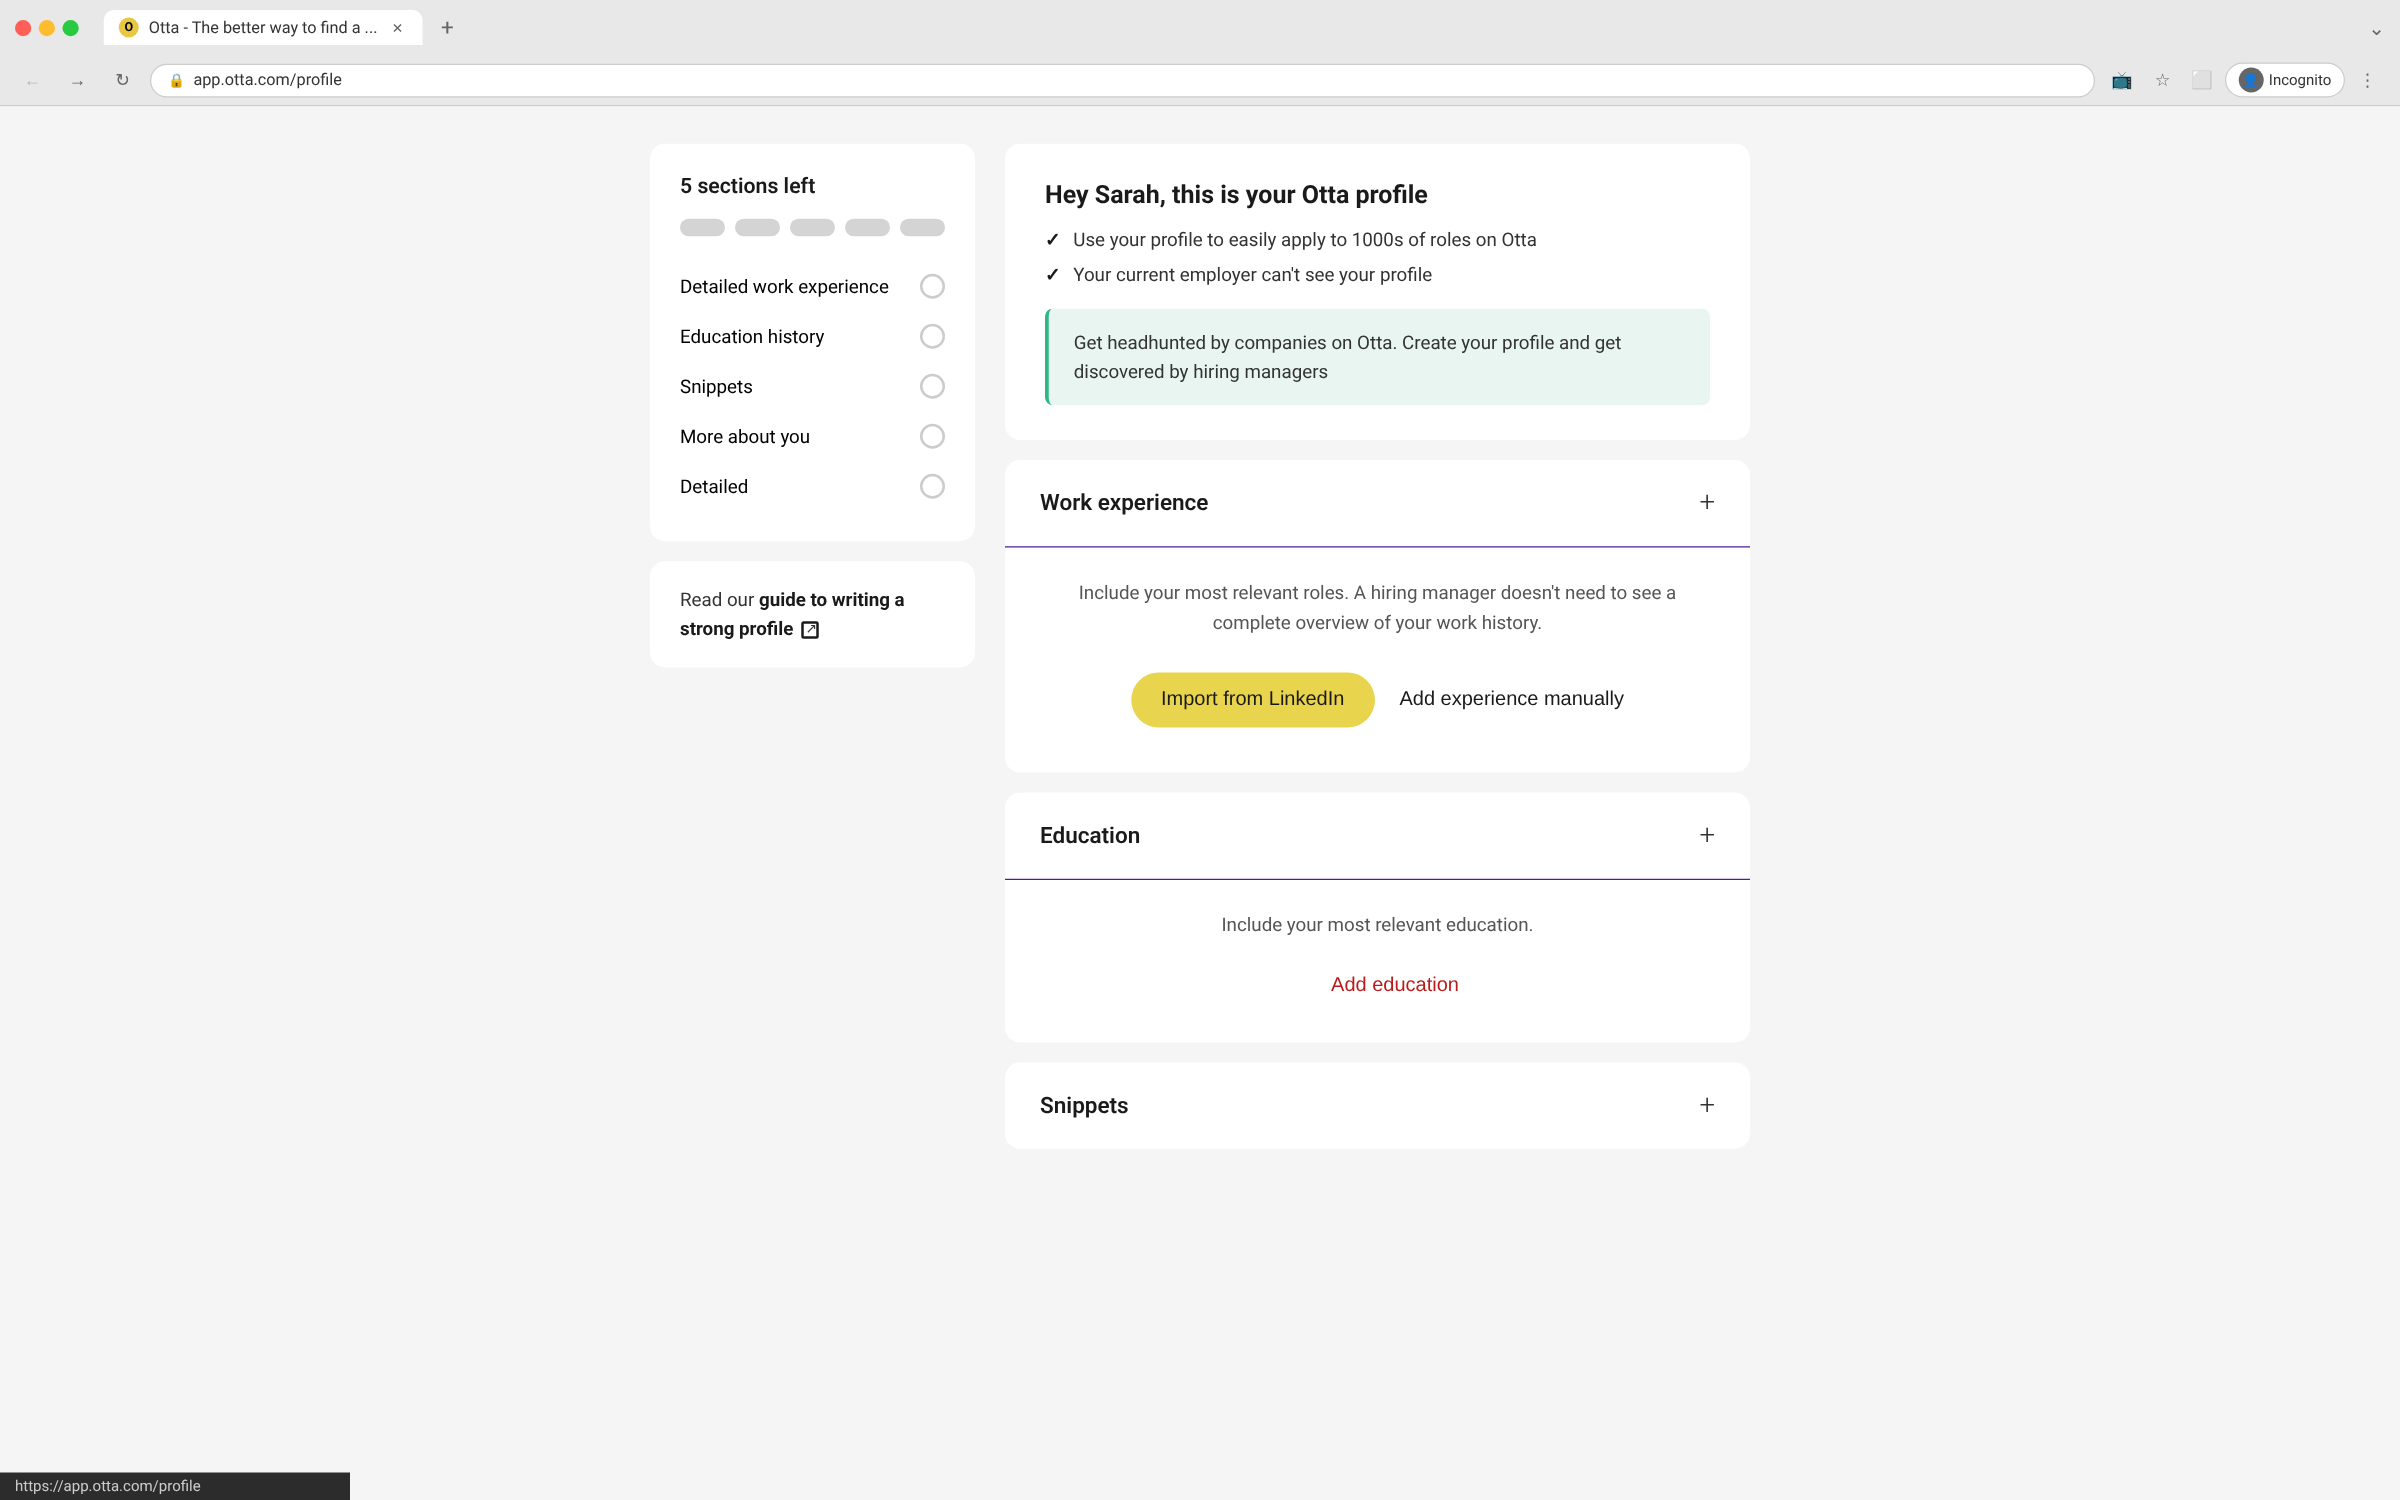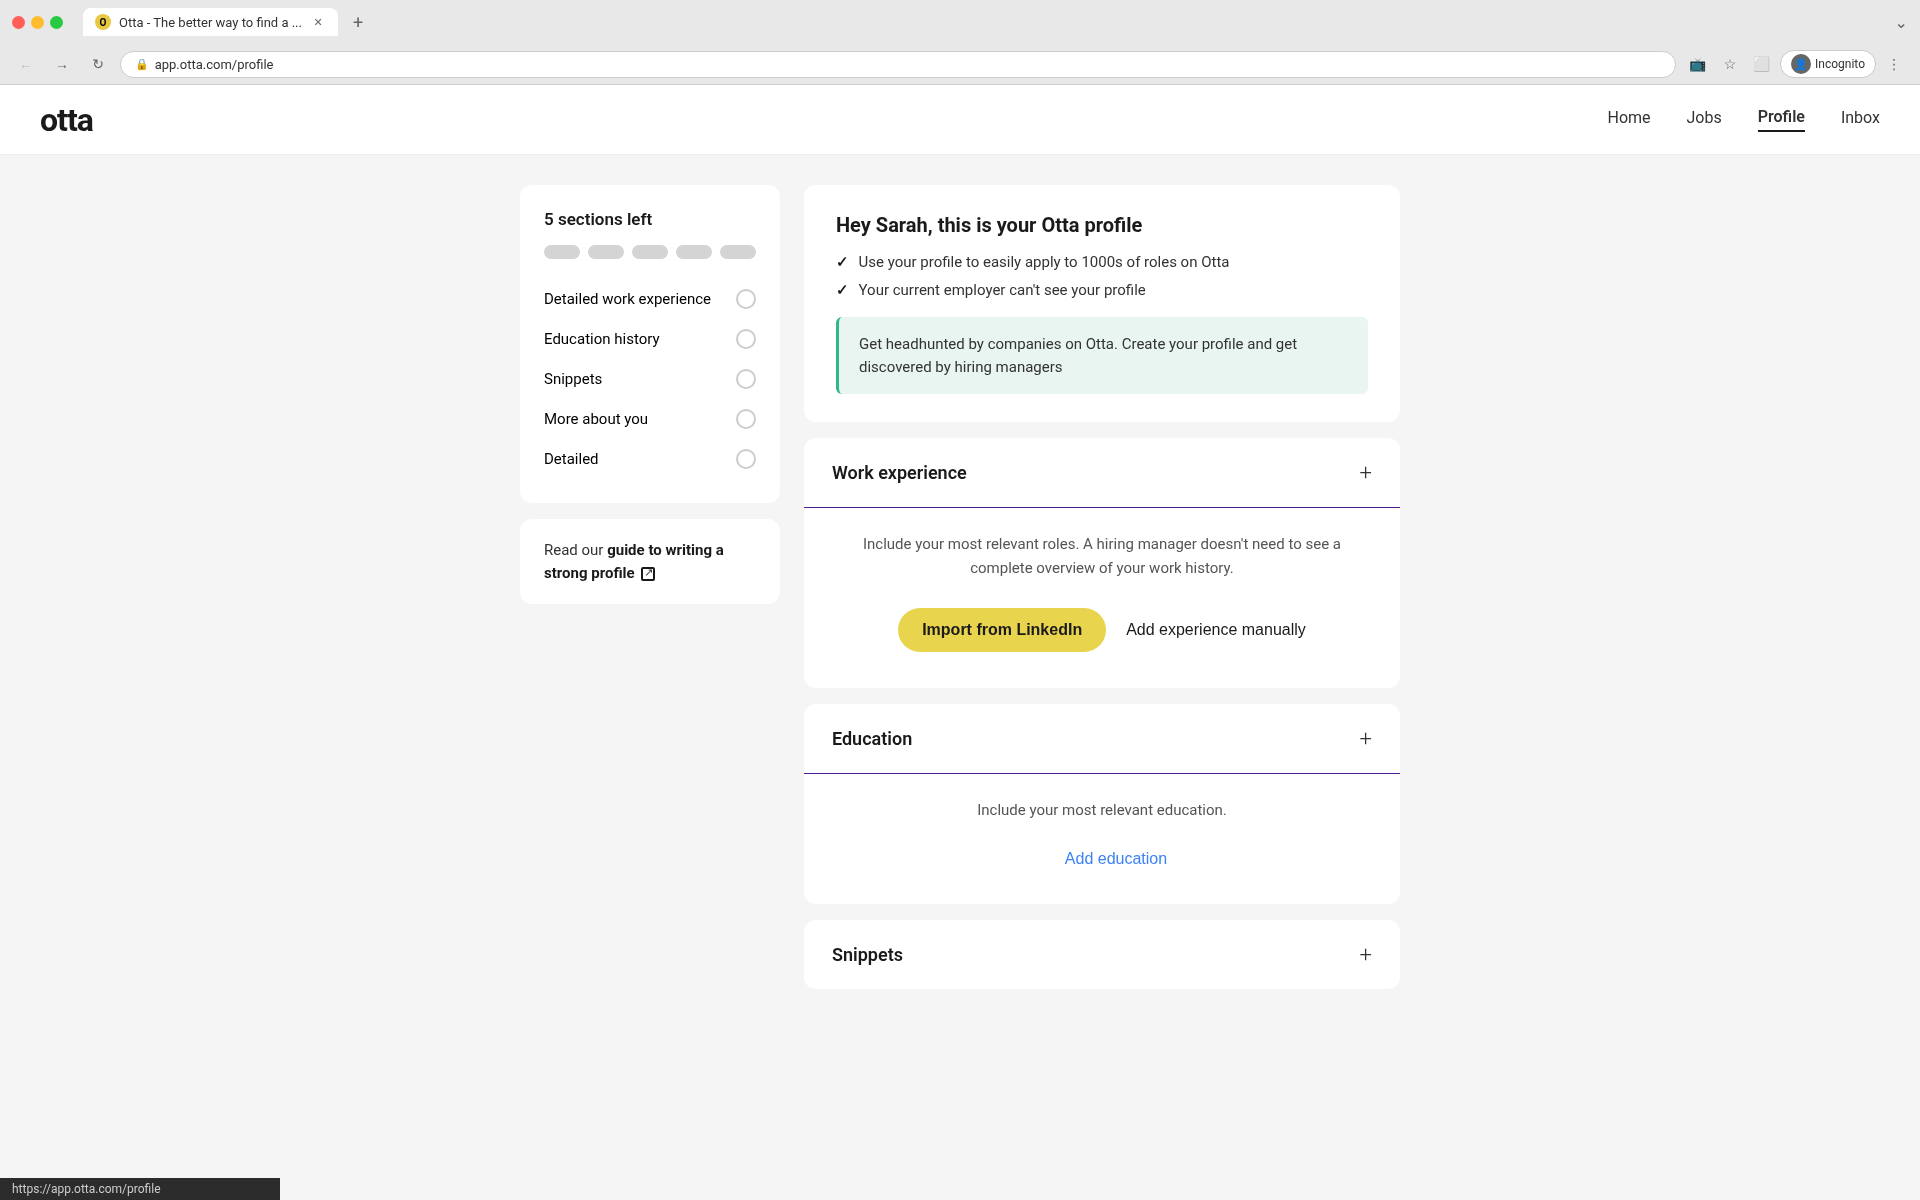--- a/index.html
+++ b/index.html
@@ -373,36 +373,36 @@
       justify-content: center;
       gap: 20px;
     }
     .btn-primary {
       background: #e8d44d;
       color: #1a1a1a;
       border: none;
       border-radius: 24px;
       padding: 13px 24px;
       font-size: 16px;
-      font-weight: 700;
+      font-weight: 400;
       cursor: pointer;
       white-space: nowrap;
     }
     .btn-secondary {
       background: transparent;
       color: #1a1a1a;
       border: none;
       font-size: 16px;
       font-weight: 400;
       cursor: pointer;
       white-space: nowrap;
     }
     .btn-add-education {
       background: transparent;
-      color: #3b82f6;
+      color: #b91c1c;
       border: none;
       font-size: 16px;
       font-weight: 500;
       cursor: pointer;
       margin-left: 28px;
     }
 
     
     .status-bar {
       position: fixed;
@@ -451,29 +451,20 @@
         <div class="incognito-icon">👤</div>
         <span>Incognito</span>
       </div>
       <div class="toolbar-action">⋮</div>
     </div>
   </div>
 </div>
 
 <div class="app-wrapper">
 
-  <nav class="app-nav">
-    <div class="nav-logo">otta</div>
-    <div class="nav-links">
-      <a class="nav-link">Home</a>
-      <a class="nav-link">Jobs</a>
-      <a class="nav-link active">Profile</a>
-      <a class="nav-link">Inbox</a>
-    </div>
-  </nav>
 
   <div class="content-area">
 
     <aside class="sidebar">
       <div class="sidebar-card">
         <div class="sections-left-title">5 sections left</div>
         <div class="progress-dots">
           <div class="progress-dot"></div>
           <div class="progress-dot"></div>
           <div class="progress-dot"></div>

